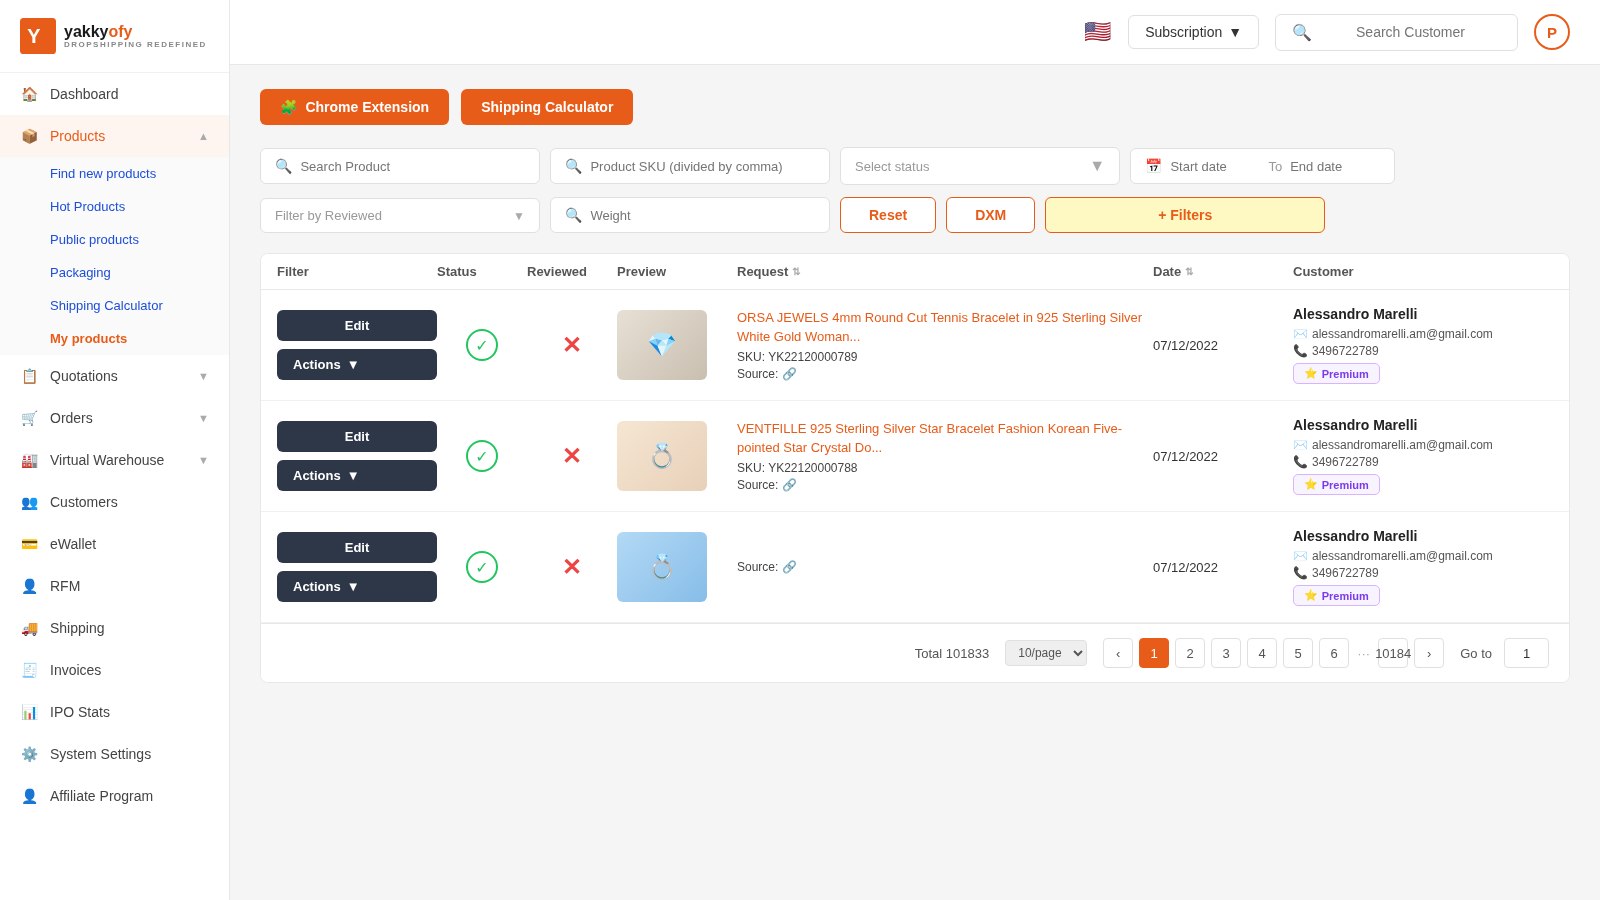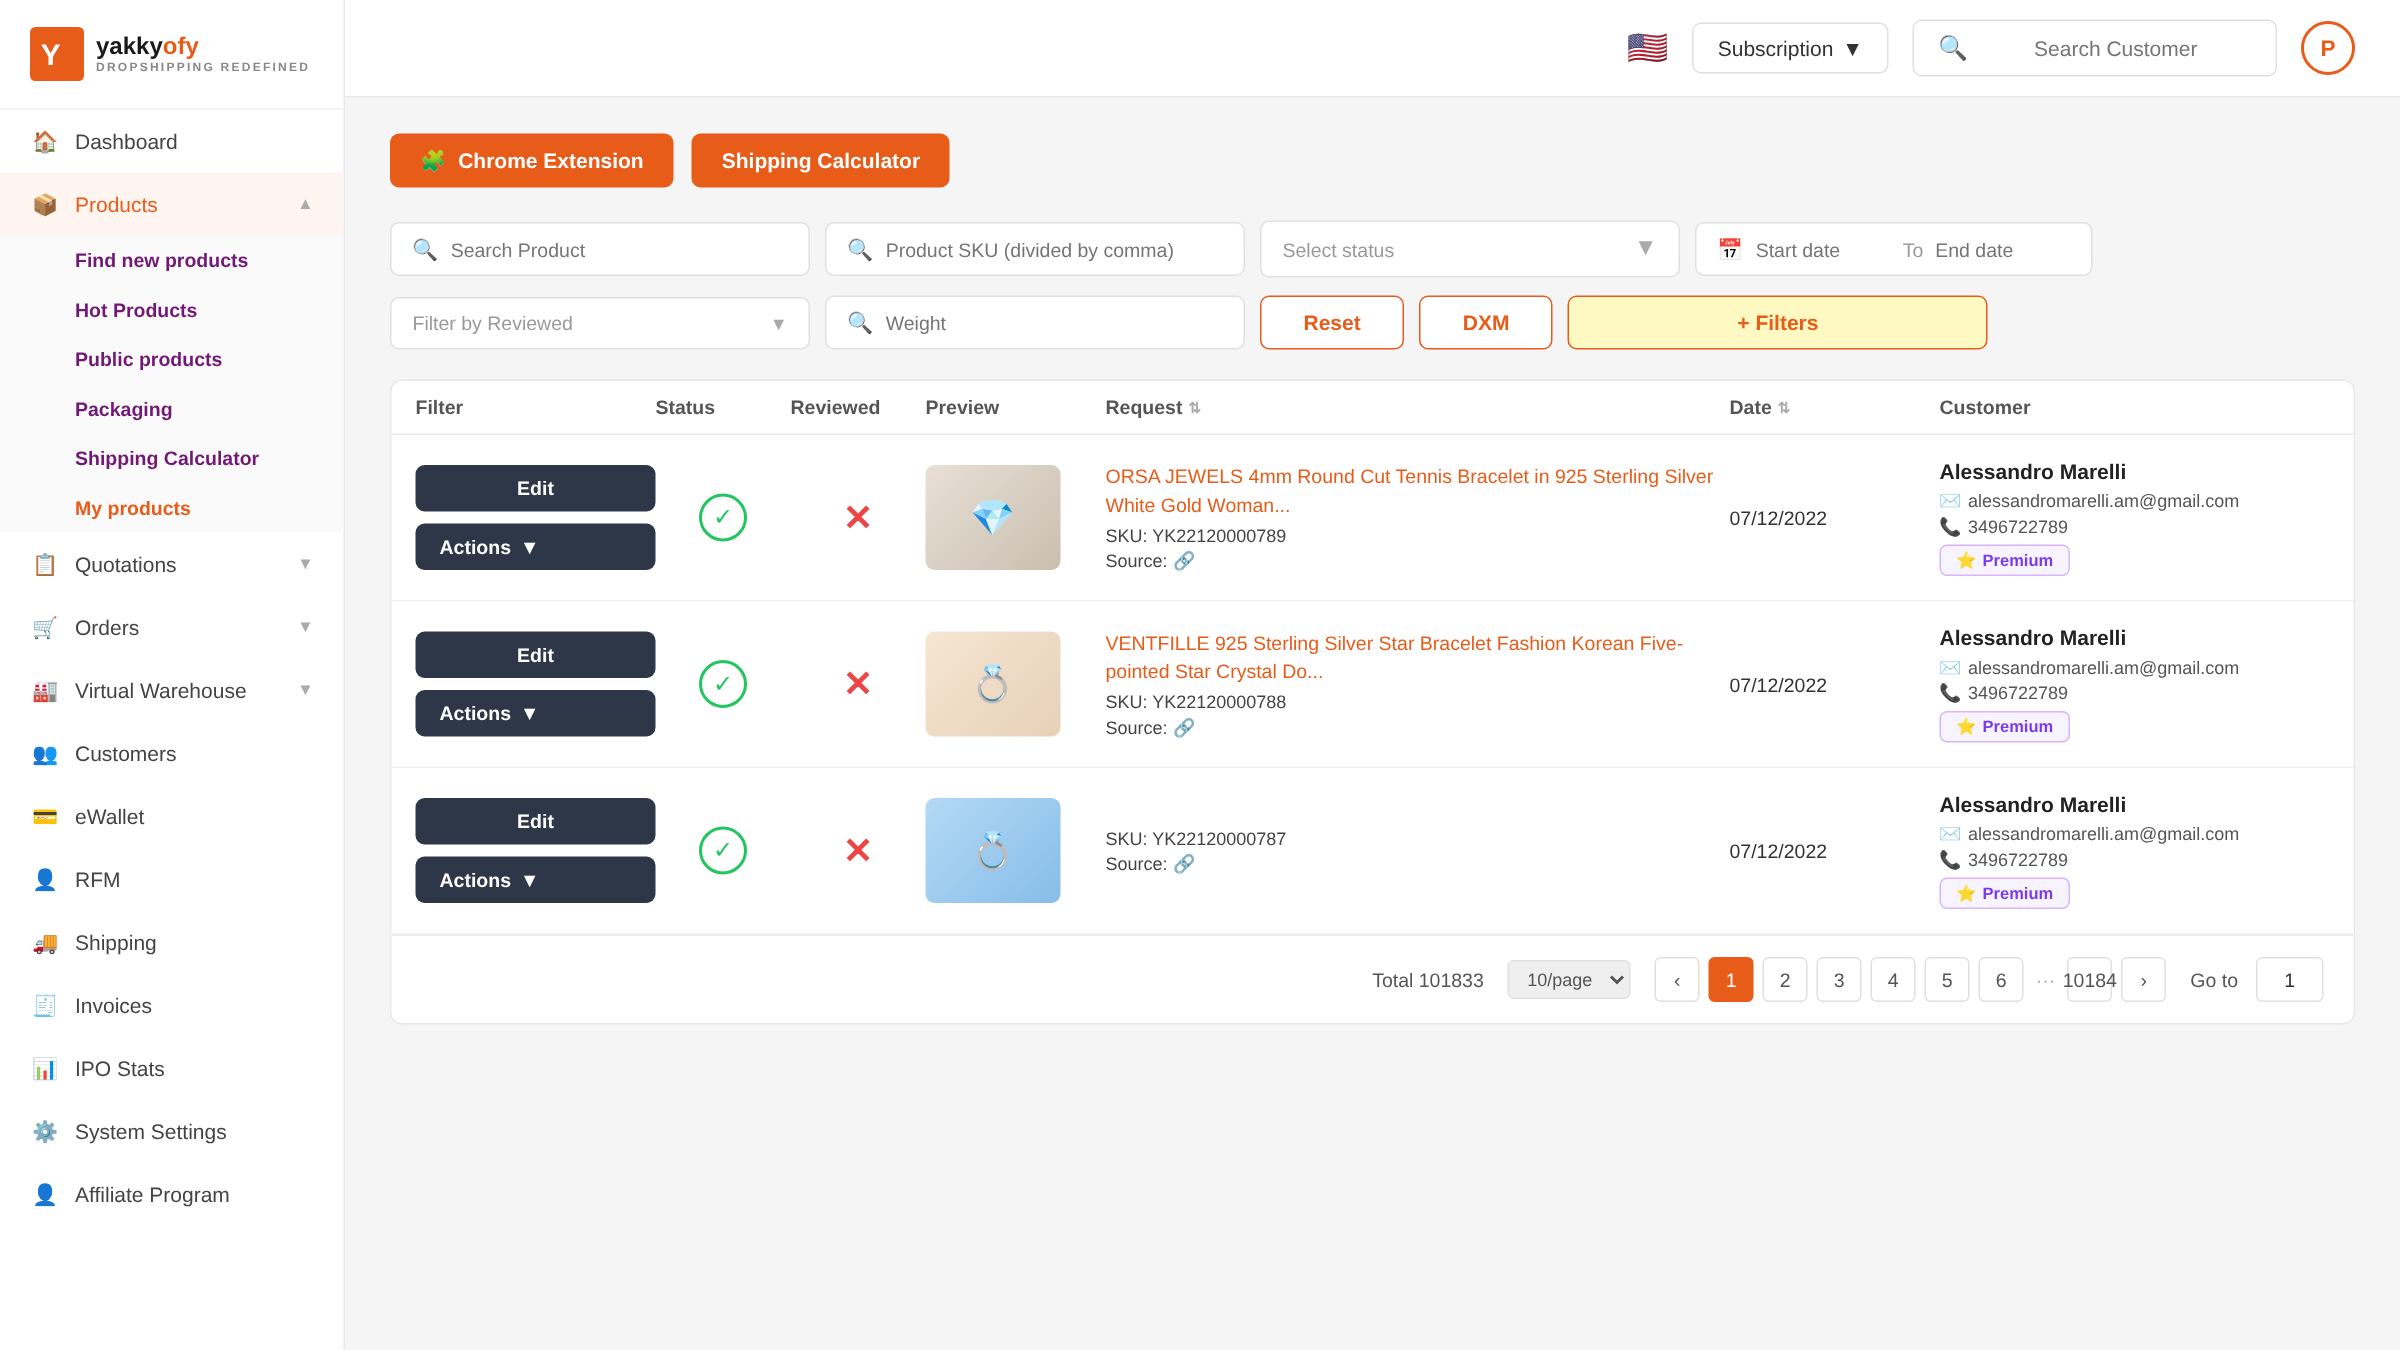--- a/index.html
+++ b/index.html
@@ -14,21 +14,21 @@
     .logo-name { font-size: 16px; font-weight: 800; color: #1a1a1a; line-height: 1; }
     .logo-name span { color: #e85c1a; }
     .logo-sub { font-size: 8px; font-weight: 700; color: #888; letter-spacing: 1.5px; }
 
     .nav-item { display: flex; align-items: center; gap: 10px; padding: 11px 20px; cursor: pointer; font-size: 14px; color: #444; font-weight: 500; transition: background 0.15s; }
     .nav-item.active { background: #fff5f0; color: #e85c1a; }
     .nav-item .nav-icon { width: 20px; height: 20px; display: flex; align-items: center; justify-content: center; color: #888; flex-shrink: 0; }
     .nav-item.active .nav-icon { color: #e85c1a; }
     .nav-item .chevron { margin-left: auto; font-size: 11px; color: #aaa; }
     .nav-sub { background: #fafafa; }
-    .nav-sub-item { padding: 9px 20px 9px 50px; font-size: 13px; color: #701a75; cursor: pointer; font-weight: bold; }
+    .nav-sub-item { padding: 9px 20px 9px 50px; font-size: 13px; color: #1d4ed8; cursor: pointer; }
     .nav-sub-item.active { color: #e85c1a; font-weight: 600; }
 
     
     .main { flex: 1; display: flex; flex-direction: column; overflow: hidden; }
 
     
     .topbar { background: #fff; border-bottom: 1px solid #e8e8e8; padding: 0 30px; height: 65px; display: flex; align-items: center; justify-content: flex-end; gap: 16px; flex-shrink: 0; }
     .flag { font-size: 22px; }
     .subscription-btn { display: flex; align-items: center; gap: 6px; padding: 8px 16px; border: 1px solid #e0e0e0; border-radius: 6px; background: #fff; cursor: pointer; font-size: 14px; color: #333; }
     .search-customer { display: flex; align-items: center; gap: 8px; padding: 8px 16px; border: 1px solid #e0e0e0; border-radius: 6px; background: #fff; min-width: 220px; }
@@ -373,21 +373,20 @@
         <div class="status-col">
           <div class="check-icon">✓</div>
         </div>
         <div class="reviewed-col">
           <span class="x-icon">✕</span>
         </div>
         <div class="preview-col">
           <div class="preview-img-sky">💍</div>
         </div>
         <div class="product-info">
-          <div class="product-sku">SKU: YK22120000787</div>
           <div class="product-source">
             <span>Source:</span>
             <span class="link-icon">🔗</span>
           </div>
         </div>
         <div class="date-col">07/12/2022</div>
         <div class="customer-col">
           <div class="customer-name">Alessandro Marelli</div>
           <div class="customer-email">
             <span>✉️</span>

